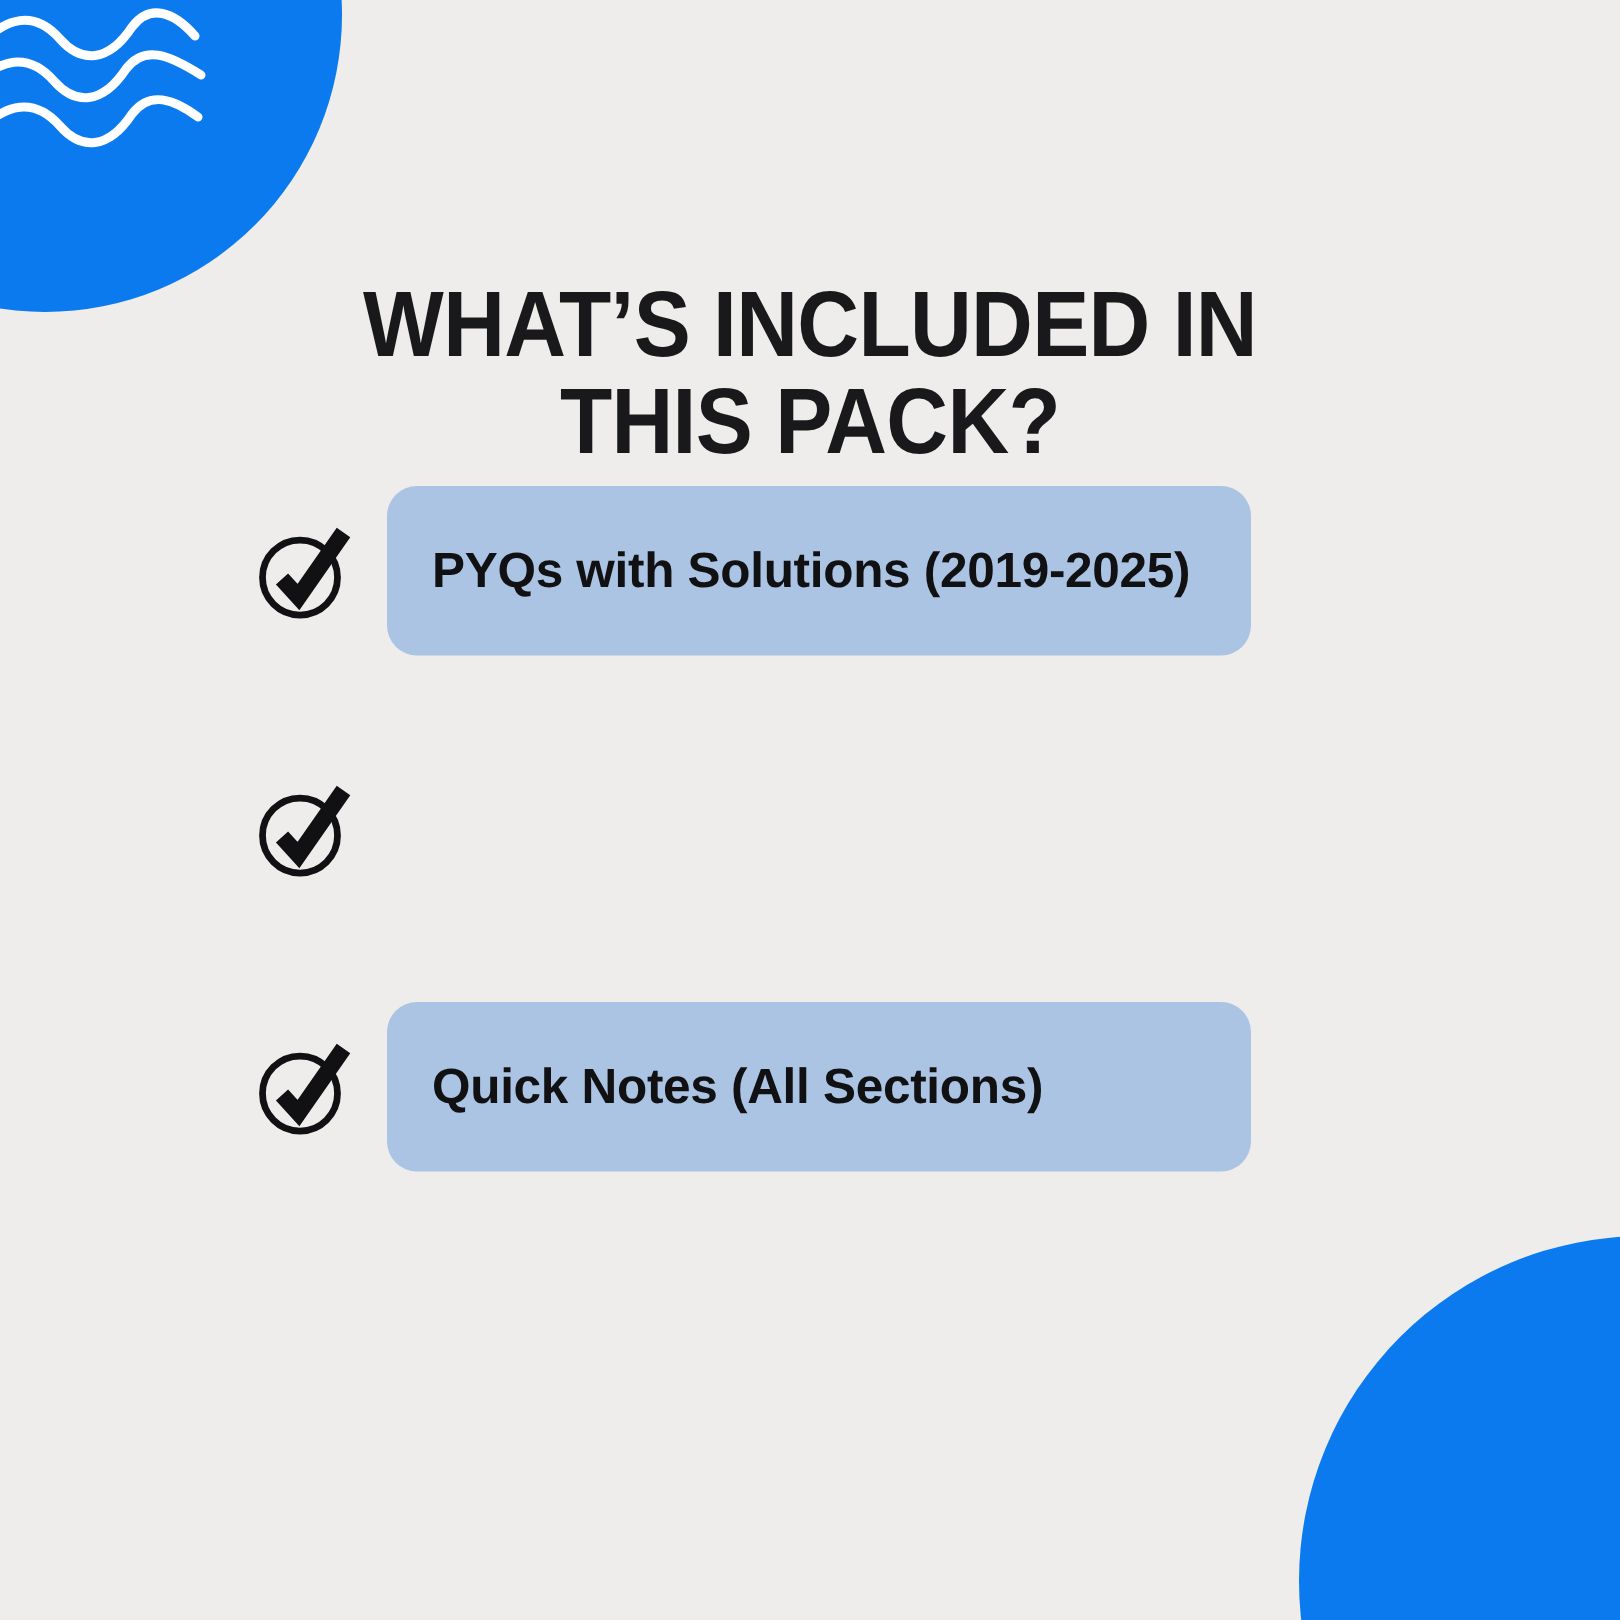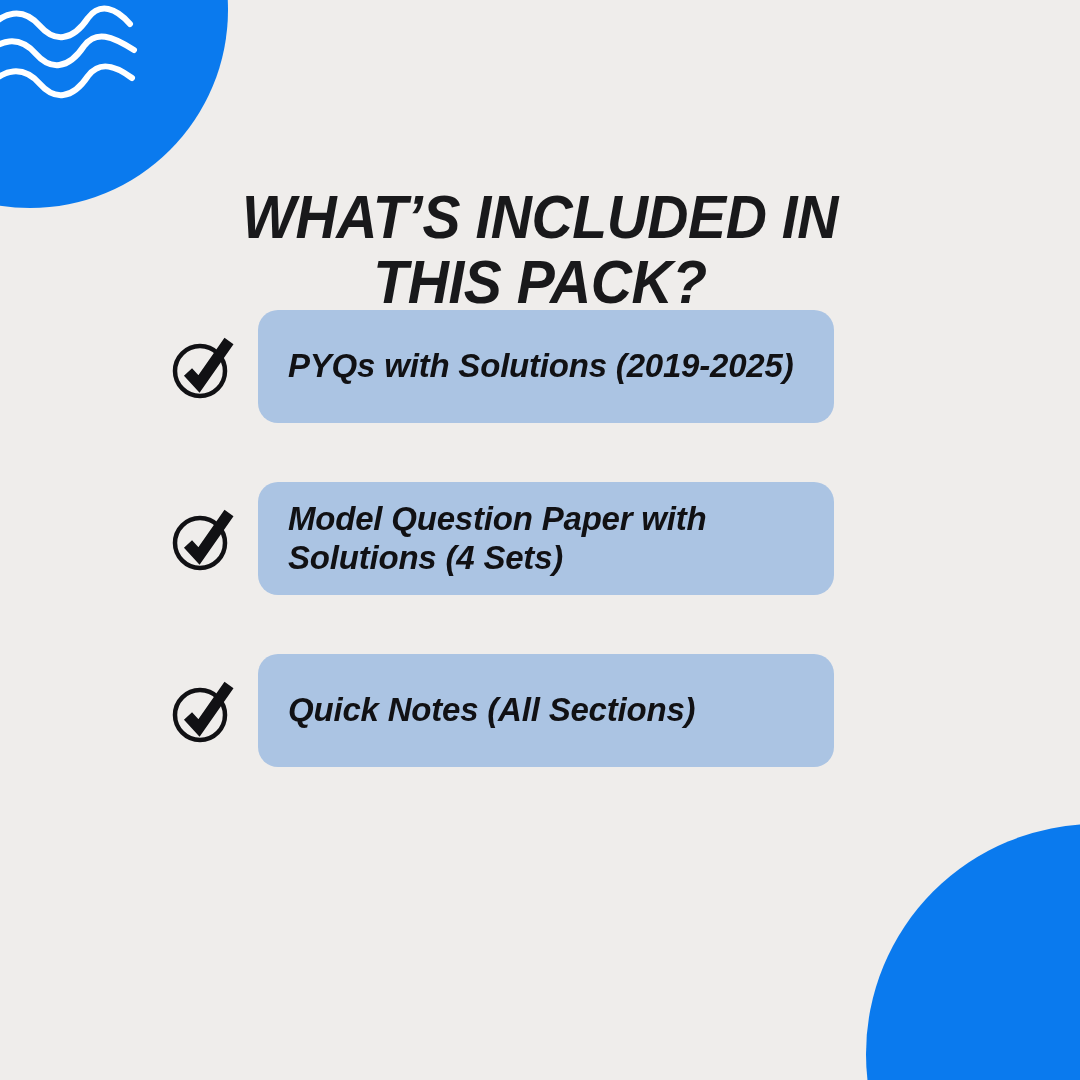--- a/index.html
+++ b/index.html
@@ -12,21 +12,20 @@
     overflow: hidden;
     font-family: "Liberation Sans", sans-serif;
   }
 
   #poster {
     position: relative;
     width: 1080px;
     height: 1080px;
     background: #EFEDEB;
     overflow: hidden;
-    font-style: italic;
   }
 
   
   .blob {
     position: absolute;
     border-radius: 50%;
     background: #0A7AEE;
   }
   #blob-top-left {
     left: -168px;
@@ -64,21 +63,21 @@
     color: #19191B;
     transform: scaleX(0.92);
     transform-origin: 50% 50%;
     white-space: pre-line;
   }
 
   
   #checklist {
     position: absolute;
     left: 160px;
-    top: 310px;
+    top: 324px;
     width: 760px;
   }
   .check-row {
     position: relative;
     display: flex;
     align-items: center;
     height: 113px;
     margin-bottom: 59px;
   }
   .check-row:last-child { margin-bottom: 12px; }
@@ -139,23 +138,20 @@
       <div class="pill">
         <span class="pill-label">PYQs with Solutions (2019-2025)</span>
       </div>
     </div>
 
     <div class="check-row">
       <svg class="check-icon" viewBox="0 0 72 72">
         <circle cx="34" cy="40" r="25" fill="none" stroke="#111114" stroke-width="4.5"></circle>
         <path d="M22 41 L33 53 L63 10" fill="none" stroke="#111114" stroke-width="11" stroke-linecap="butt" stroke-linejoin="miter"></path>
       </svg>
-      <div class="pill">
-        <span class="pill-label">Model Question Paper with Solutions (4 Sets)</span>
-      </div>
     </div>
 
     <div class="check-row">
       <svg class="check-icon" viewBox="0 0 72 72">
         <circle cx="34" cy="40" r="25" fill="none" stroke="#111114" stroke-width="4.5"></circle>
         <path d="M22 41 L33 53 L63 10" fill="none" stroke="#111114" stroke-width="11" stroke-linecap="butt" stroke-linejoin="miter"></path>
       </svg>
       <div class="pill">
         <span class="pill-label">Quick Notes (All Sections)</span>
       </div>

